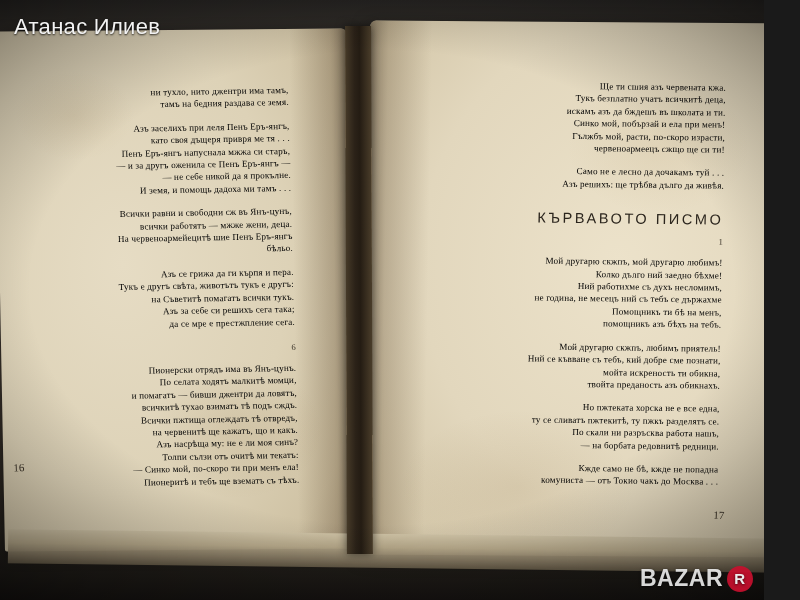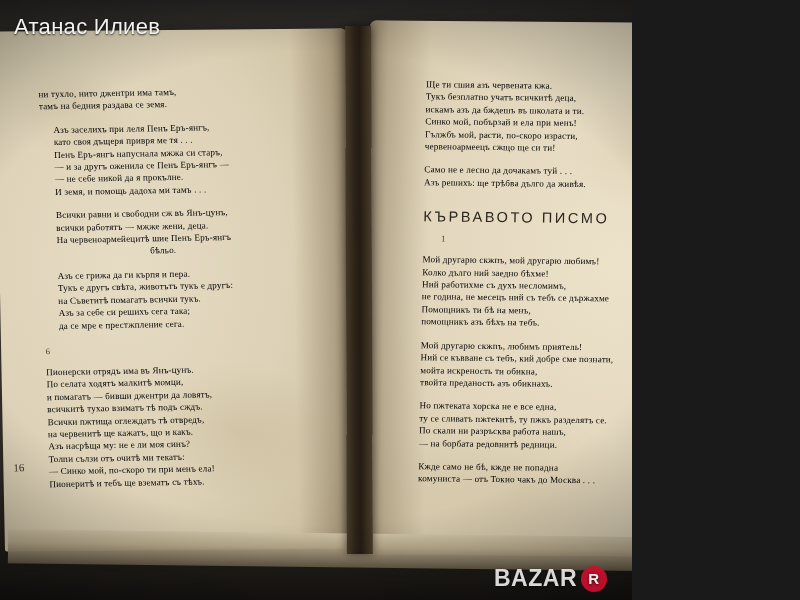--- a/index.html
+++ b/index.html
@@ -6,23 +6,24 @@
   html, body {
     margin: 0; padding: 0;
     width: 800px; height: 600px;
     overflow: hidden;
     background: #1a1a1a;
     font-family: "Liberation Serif", serif;
   }
 
   #scene {
     position: relative;
-    width: 632px; height: 600px;
+    width: 764px; height: 600px;
     background: #c2410c;
     overflow: hidden;
+    text-align: right;
   }
 
   
   .backdrop {
     position: absolute; inset: 0;
     background:
       radial-gradient(ellipse 900px 500px at 48% 45%, #5a5248 0%, #3a332c 45%, #211d19 75%, #151310 100%);
   }
   .backdrop-top {
     position: absolute; left:0; top:0; width:800px; height:60px;
@@ -165,21 +166,21 @@
   .vignette {
     position: absolute; inset: 0;
     pointer-events: none;
     z-index: 30;
     background: radial-gradient(ellipse 640px 430px at 50% 48%, rgba(0,0,0,0) 55%, rgba(0,0,0,.30) 82%, rgba(0,0,0,.58) 100%);
   }
 
   
   .site-watermark {
     position: absolute;
-    right: 24px; bottom: 8px;
+    right: 10px; bottom: 8px;
     z-index: 45;
     display: flex; align-items: center; gap: 4px;
     font-family: "Liberation Sans", sans-serif;
     font-size: 23px;
     font-weight: bold;
     color: #e9e9e9;
     opacity: .92;
     letter-spacing: .5px;
     text-shadow: 0 1px 3px rgba(0,0,0,.7);
   }

